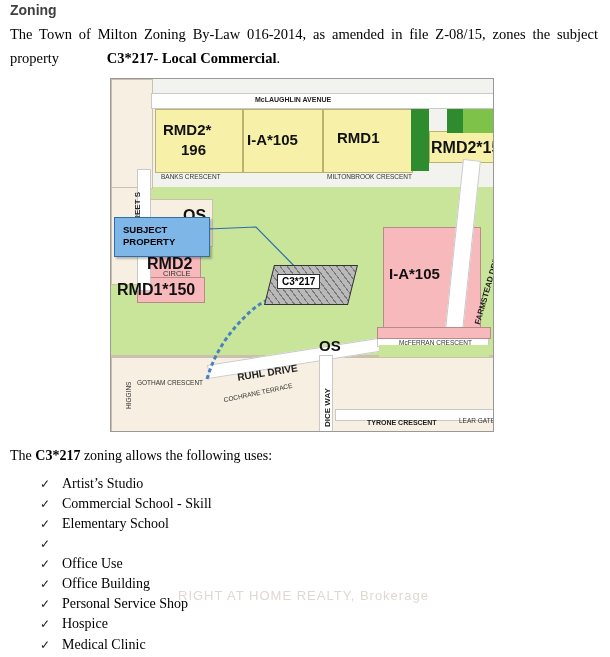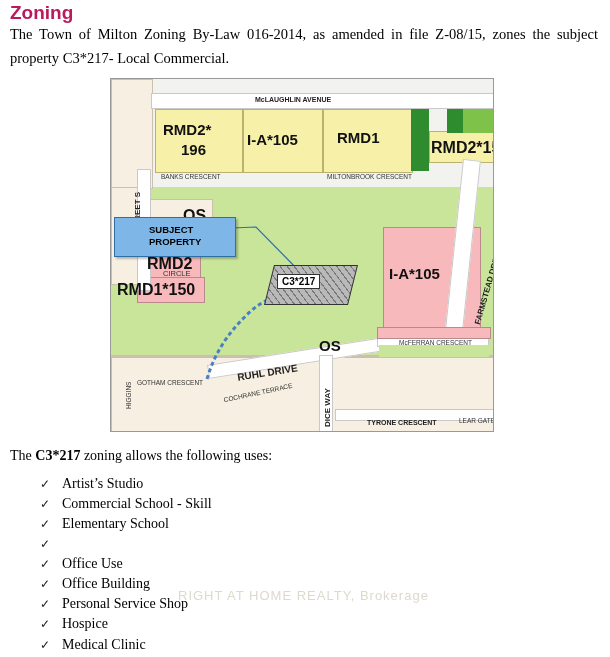--- a/index.html
+++ b/index.html
@@ -20,33 +20,33 @@
     width: 610px;
     height: 657px;
     padding: 0;
   }
   .section-title {
     position: absolute;
     left: 10px;
     top: 2px;
     font-family: "Liberation Sans", sans-serif;
     font-weight: bold;
-    font-size: 19px;
-    color: #be185d;
+    font-size: 14px;
+    color: #404040;
   }
   .intro {
     position: absolute;
     left: 10px;
     top: 22px;
     width: 588px;
     font-size: 14.5px;
     line-height: 24px;
     text-align: justify;
   }
-  .intro b { font-weight: normal; }
+  .intro b { font-weight: bold; margin-left: 44px; }
 
   
   .map-wrap {
     position: absolute;
     left: 110px;
     top: 78px;
     width: 382px;
     height: 352px;
     border: 1px solid #999;
     background: #cfe8a0;
@@ -101,21 +101,20 @@
   .callout {
     position: absolute;
     left: 3px;
     top: 138px;
     width: 94px;
     height: 38px;
     background: #7eb6e8;
     border: 1px solid #2f6fa8;
     box-shadow: 2px 2px 2px rgba(0,0,0,0.25);
     z-index: 20;
-    padding-left: 26px;
   }
   .callout span {
     display: block;
     font-family: "Liberation Sans", sans-serif;
     font-size: 9.5px;
     font-weight: bold;
     color: #000;
     line-height: 12px;
     padding-left: 8px;
   }

